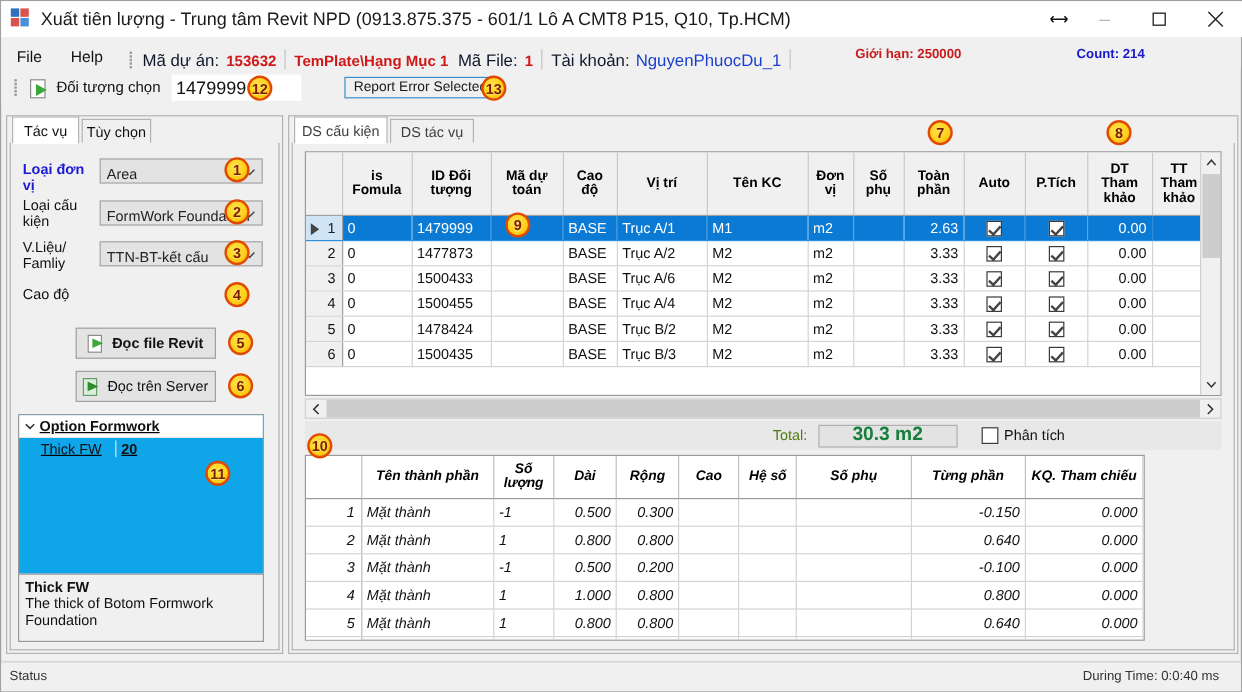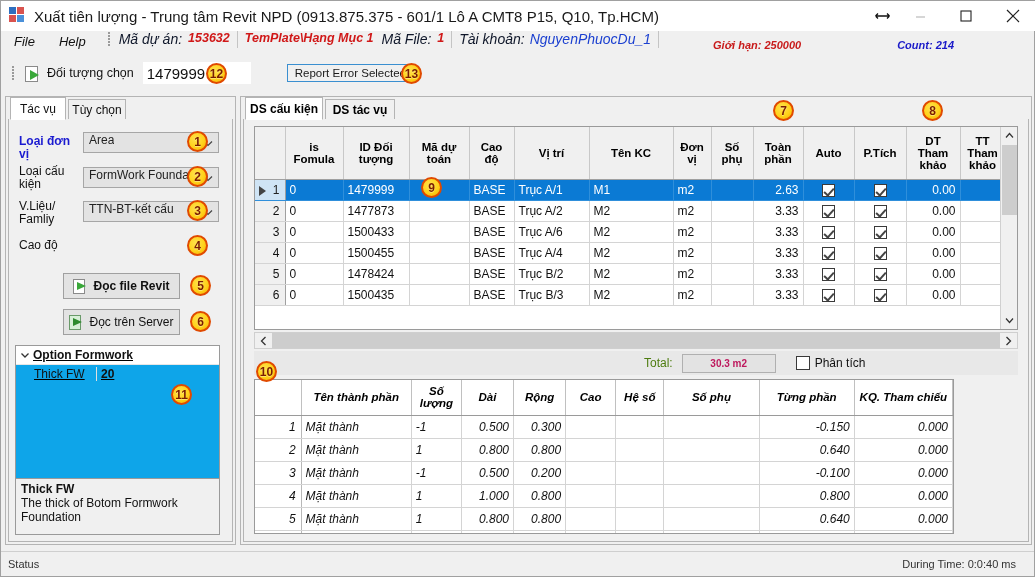--- a/index.html
+++ b/index.html
@@ -20,21 +20,21 @@
   .tb-icon .q4{left:8px;top:8px;background:#4a90d9;}
   .tb-title{font-size:15px;color:#1a1a1a;white-space:nowrap;}
   .tb-buttons{position:absolute;right:0;top:0;height:30px;display:flex;align-items:center;}
   .tb-btn{width:46px;height:30px;display:flex;align-items:center;justify-content:center;font-size:14px;color:#333;}
   .tb-btn.restore-arrows{width:30px;font-size:13px;color:#222;}
   .tb-btn.min{color:#9a9a9a;}
   .tb-btn.close{width:47px;}
   .tb-btn svg{display:block;}
 
   
-  .menustrip{position:absolute;left:0;top:30px;width:1033px;height:27px;background:#f0f0f0;display:flex;align-items:flex-start;font-style:italic;}
+  .menustrip{position:absolute;left:0;top:30px;width:1033px;height:27px;background:#f0f0f0;display:flex;align-items:flex-end;}
   .menu-item{padding:3px 11px;font-size:13px;color:#111;margin-left:2px;}
   .grip{width:8px;height:16px;margin:0 4px 0 8px;display:flex;flex-direction:column;justify-content:space-between;padding:1px 0;box-sizing:border-box;}
   .grip i{display:block;width:2px;height:2px;background:#9a9a9a;margin:0 auto;}
   .ms-label{font-size:14px;color:#0f172a;margin-left:2px;}
   .ms-red{font-size:12.5px;color:#d01818;font-weight:bold;margin-left:6px;}
   .ms-sep{width:1px;height:17px;background:#c4c4c4;margin:0 7px;}
   .ms-blue{font-size:14px;color:#1a3fd0;margin-left:5px;}
   .ms-right{position:absolute;right:0;top:0;height:27px;display:flex;align-items:center;}
   .ms-limit{font-size:11px;color:#c81a1a;font-weight:bold;}
   .ms-count{font-size:11px;color:#1a1ac8;font-weight:bold;margin-left:96px;margin-right:80px;}
@@ -59,21 +59,21 @@
 
   
   .leftpanel{position:absolute;left:4px;top:95px;width:231px;height:449px;background:#f0f0f0;border:1px solid #b4b4b4;box-sizing:border-box;}
   .tabrow{position:absolute;left:0;top:0;width:229px;height:22px;}
   .tab{position:absolute;top:2px;height:20px;background:#f0f0f0;border:1px solid #b4b4b4;border-bottom:none;font-size:12px;color:#111;display:flex;align-items:center;justify-content:center;box-sizing:border-box;}
   .tab.active{background:#fff;top:0;height:23px;z-index:3;border-bottom:1px solid #fff;}
   .tabcontent{position:absolute;left:2px;top:22px;width:225px;height:423px;background:#f0f0f0;border:1px solid #b4b4b4;border-top:none;box-sizing:border-box;}
 
   .field{position:absolute;font-size:12px;color:#111;line-height:13px;}
   .field.blue{color:#1a1ad0;font-weight:bold;}
-  .combo{position:absolute;height:21px;background:#e3e3e3;border:1px solid #a6a6a6;box-sizing:border-box;display:flex;align-items:flex-start;}
+  .combo{position:absolute;height:21px;background:#e3e3e3;border:1px solid #a6a6a6;box-sizing:border-box;display:flex;align-items:flex-end;}
   .combo .ctext{font-size:12px;color:#222;padding-left:5px;white-space:nowrap;overflow:hidden;}
   .combo .carrow{position:absolute;right:4px;top:4px;width:12px;height:12px;}
   .combo .carrow svg{display:block;}
 
   .lbtn{position:absolute;height:26px;background:#e3e3e3;border:1px solid #a0a0a0;box-sizing:border-box;display:flex;align-items:center;justify-content:center;font-size:12px;font-weight:bold;color:#111;}
   .lbtn.sub{font-weight:normal;}
   .bicon{width:15px;height:14px;position:relative;margin-right:5px;}
   .bicon .pg{position:absolute;left:0;top:0;width:10px;height:13px;background:#fff;border:1px solid #8a8a8a;}
   .bicon .ar{position:absolute;left:4px;top:3px;width:0;height:0;border-top:4px solid transparent;border-bottom:4px solid transparent;border-left:9px solid #3aa83a;}
   .bicon.srv .pg{background:#d8f0d8;border-color:#6a9a6a;}
@@ -87,21 +87,21 @@
   .pg-name{width:80px;padding-left:18px;font-size:12px;color:#111;box-sizing:border-box;}
   .pg-val{flex:1;font-size:12px;font-weight:bold;color:#111;border-left:1px solid #e0e0e0;padding-left:4px;box-sizing:border-box;}
 
   .propdesc{position:absolute;left:9px;top:381px;width:205px;height:57px;background:#f0f0f0;border:1px solid #9a9a9a;box-sizing:border-box;padding:3px 5px;}
   .pd-title{font-size:12px;font-weight:bold;color:#111;}
   .pd-text{font-size:12px;color:#111;line-height:14px;}
 
   
   .rightpanel{position:absolute;left:239px;top:95px;width:792px;height:449px;background:#f0f0f0;border:1px solid #b4b4b4;box-sizing:border-box;}
   .rtabrow{position:absolute;left:0;top:0;height:22px;}
-  .rtab{position:absolute;top:2px;height:20px;background:#f0f0f0;border:1px solid #b4b4b4;border-bottom:none;font-size:12px;color:#000000;display:flex;align-items:center;justify-content:center;box-sizing:border-box;font-weight:bold;}
+  .rtab{position:absolute;top:2px;height:20px;background:#f0f0f0;border:1px solid #b4b4b4;border-bottom:none;font-size:12px;color:#404040;display:flex;align-items:center;justify-content:center;box-sizing:border-box;}
   .rtab.active{background:#fff;top:0;height:23px;z-index:3;border-bottom:1px solid #fff;}
   .rtabcontent{position:absolute;left:2px;top:22px;width:786px;height:423px;background:#f0f0f0;border:1px solid #b4b4b4;border-top:none;box-sizing:border-box;}
 
   
   .grid1wrap{position:absolute;left:10px;top:7px;width:764px;height:204px;background:#fff;border:1px solid #9a9a9a;box-sizing:border-box;overflow:hidden;}
   table.dg{border-collapse:collapse;table-layout:fixed;font-size:12px;width:750px;}
   table.dg th{background:#f0f0f0;border-right:1px solid #c8c8c8;border-bottom:1px solid #a0a0a0;font-weight:bold;font-size:11.5px;color:#000;padding:2px 3px;line-height:12px;vertical-align:middle;height:52px;box-sizing:border-box;}
   table.dg td{border-right:1px solid #d4d4d4;border-bottom:1px solid #d4d4d4;padding:2px 4px;height:21px;box-sizing:border-box;color:#111;overflow:hidden;white-space:nowrap;}
   table.dg tr.sel td{background:#0b7ad4;color:#fff;border-right-color:#2f8fdb;border-bottom-color:#2f8fdb;}
   .rowhdr{width:30px;background:#f0f0f0;text-align:right;padding-right:5px !important;color:#333;border-right:1px solid #a0a0a0 !important;}
@@ -118,21 +118,21 @@
 
   .vsb{position:absolute;right:0;top:0;width:17px;height:202px;background:#f0f0f0;border-left:1px solid #d0d0d0;box-sizing:border-box;}
   .vsb .arw{height:17px;display:flex;align-items:center;justify-content:center;font-size:9px;color:#444;}
   .vsb .thumb{position:absolute;left:1px;top:18px;width:15px;height:70px;background:#cdcdcd;}
   .hsb{position:absolute;left:10px;top:213px;width:764px;height:17px;background:#f0f0f0;border:1px solid #cfcfcf;box-sizing:border-box;display:flex;align-items:center;}
   .hsb .arw{width:17px;display:flex;align-items:center;justify-content:center;font-size:11px;color:#444;}
   .hsb .track{flex:1;height:15px;background:#cdcdcd;}
 
   .totalbar{position:absolute;left:10px;top:232px;width:764px;height:24px;background:#e8e8e8;display:flex;align-items:center;}
   .tl-label{font-size:12px;color:#4d7c0f;margin-left:390px;}
-  .tl-box{margin-left:9px;width:94px;height:19px;background:#e3e3e3;border:1px solid #b0b0b0;box-sizing:border-box;display:flex;align-items:center;justify-content:center;font-size:10px;font-weight:bold;color:#be185d;}
+  .tl-box{margin-left:9px;width:116px;height:19px;background:#e3e3e3;border:1px solid #b0b0b0;box-sizing:border-box;display:flex;align-items:center;justify-content:center;font-size:16px;font-weight:bold;color:#15803d;}
   .tl-chk{margin-left:15px;display:flex;align-items:center;}
   .tl-chk .chk{width:14px;height:14px;}
   .tl-chk span{font-size:12px;color:#111;margin-left:5px;}
 
   
   .grid2wrap{position:absolute;left:10px;top:260px;width:700px;height:155px;background:#fff;border:1px solid #9a9a9a;box-sizing:border-box;overflow:hidden;}
   table.dg2{border-collapse:collapse;table-layout:fixed;font-size:12px;width:698px;font-style:italic;}
   table.dg2 th{background:#fff;border-right:1px solid #c0c0c0;border-bottom:1px solid #9a9a9a;font-weight:bold;font-size:11.5px;color:#000;padding:2px 3px;line-height:12px;vertical-align:middle;height:35px;box-sizing:border-box;}
   table.dg2 td{border-right:1px solid #d4d4d4;border-bottom:1px solid #d4d4d4;padding:2px 4px;height:23px;box-sizing:border-box;color:#111;overflow:hidden;white-space:nowrap;}
   table.dg2 td.rowhdr{background:#fff;border-right:1px solid #b8b8b8 !important;}

